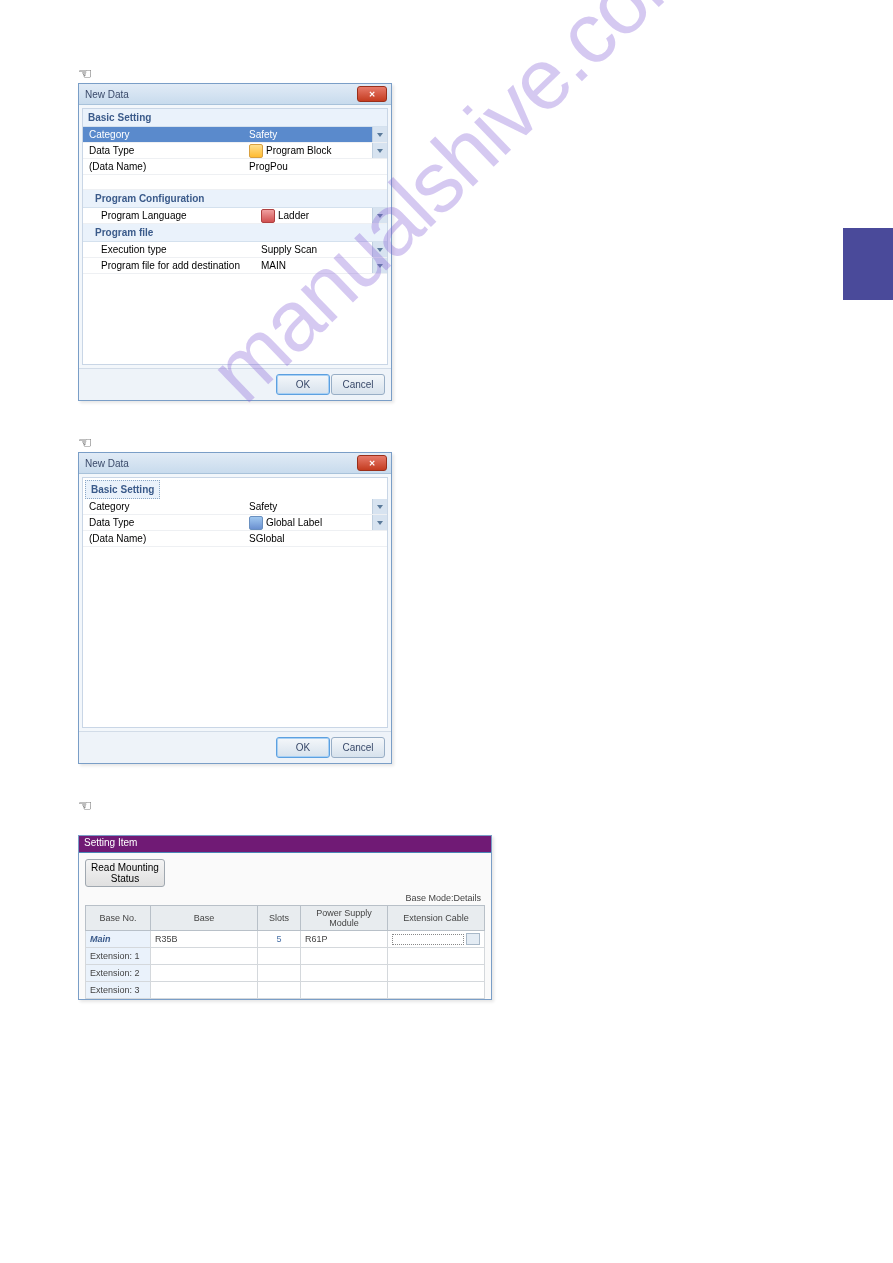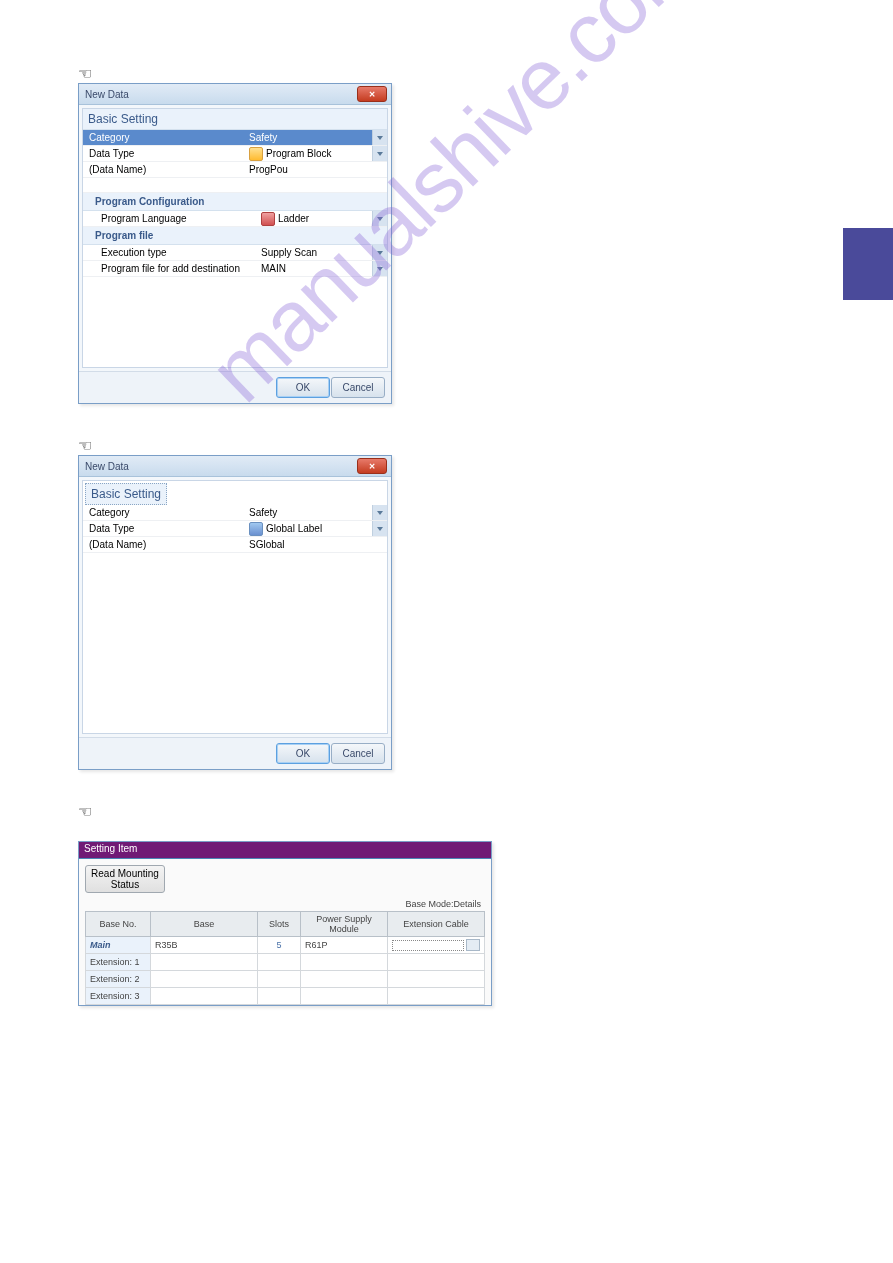--- a/index.html
+++ b/index.html
@@ -4,21 +4,21 @@
 <style>
 body{margin:0;padding:0;font-family:"Segoe UI",Arial,sans-serif;font-size:10px;background:#fff;width:893px;position:relative}
 .page{padding:60px 40px 40px 78px;position:relative}
 .side-tab{position:absolute;right:0;top:228px;width:50px;height:72px;background:#4a4a9a}
 .cursor-icon{font-size:16px;display:inline-block;vertical-align:middle;margin-right:4px;transform:scaleX(-1)}
 .dialog{width:312px;border:1px solid #7a9ec7;background:#f3f7fb;box-shadow:2px 2px 3px rgba(0,0,0,.1);margin-bottom:32px}
 .titlebar{height:20px;display:flex;align-items:center;padding:0 0 0 6px;background:linear-gradient(#e1ebf6,#c8dbed);border-bottom:1px solid #a8c2da;justify-content:space-between}
 .titlebar .t{font-size:10px;color:#3a4a6a}
 .closebtn{width:28px;height:14px;background:linear-gradient(#e77a6a,#c43c20);border:1px solid #9a2f1a;border-radius:3px;margin:3px 4px;display:flex;align-items:center;justify-content:center;color:#fff;font-size:8px;font-weight:bold}
 .body{background:#fff;margin:3px;border:1px solid #c9d6e6;padding:0}
-.sec-header{background:#eaf2fb;padding:3px 5px;font-size:12px;font-weight:normal;color:#3a5a8a;border-bottom:1px solid #d4e1ee}
+.sec-header{background:#eaf2fb;padding:3px 5px;font-size:10px;font-weight:bold;color:#3a5a8a;border-bottom:1px solid #d4e1ee}
 .sub-header{background:#eaf2fb;padding:3px 12px;font-size:10px;font-weight:bold;color:#3a5a8a;border-bottom:1px solid #d4e1ee}
 .row{display:flex;align-items:center;border-bottom:1px solid #eef0f3;height:15px;font-size:10px}
 .row.sub .lbl{padding-left:18px}
 .row.sel{background:#5a8acc;color:#fff}
 .row .lbl{width:158px;padding-left:6px}
 .row.sel .lbl{color:#fff}
 .row .val{flex:1;padding-left:2px;display:flex;align-items:center}
 .row .dd{width:14px;background:#d7e3f0;border-left:1px solid #c0d0e0;height:15px;display:flex;align-items:center;justify-content:center}
 .row .dd::after{content:"";border-left:3px solid transparent;border-right:3px solid transparent;border-top:4px solid #5a7a9a}
 .mini-icon{width:12px;height:12px;margin-right:3px;display:inline-block;border:1px solid #d8a040;background:linear-gradient(#ffe090,#ffbb30);border-radius:2px}

